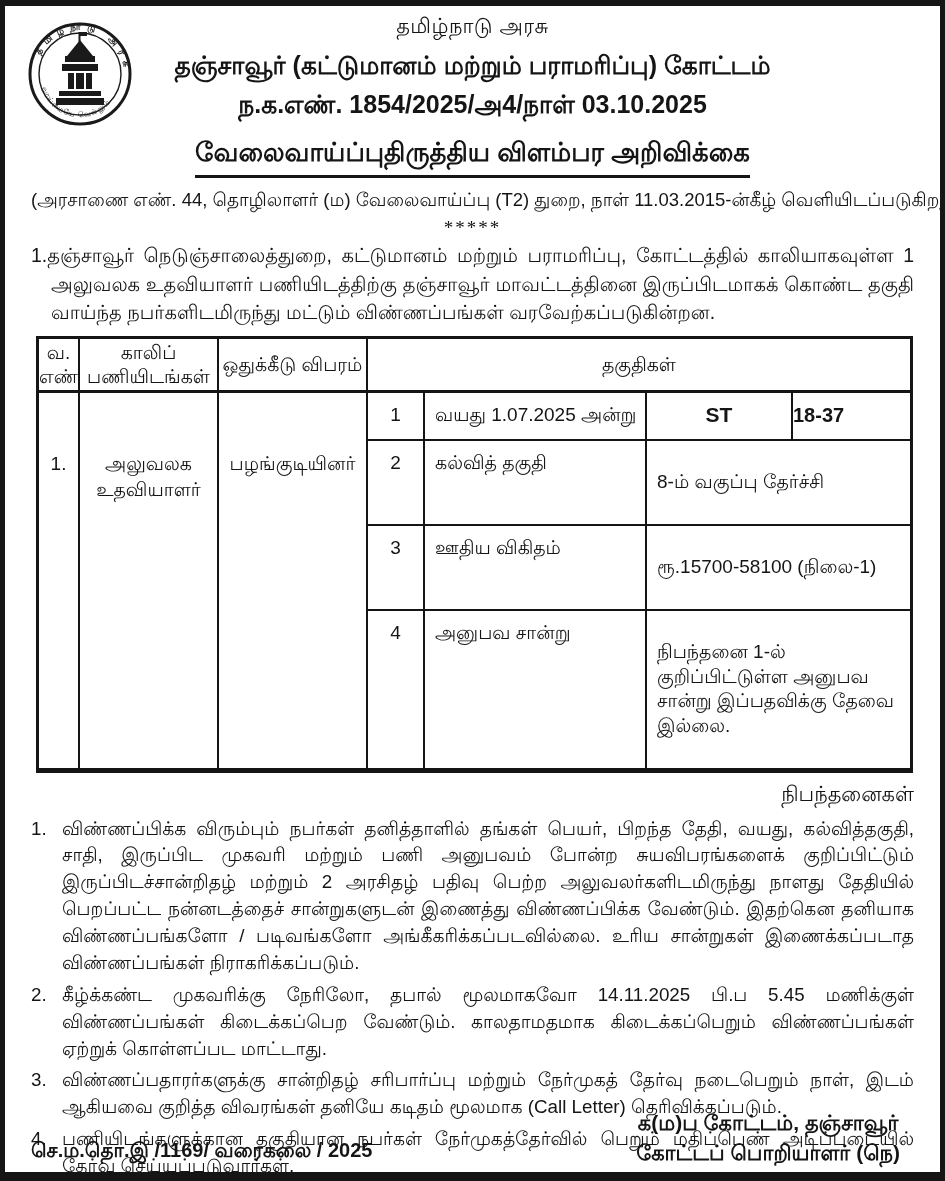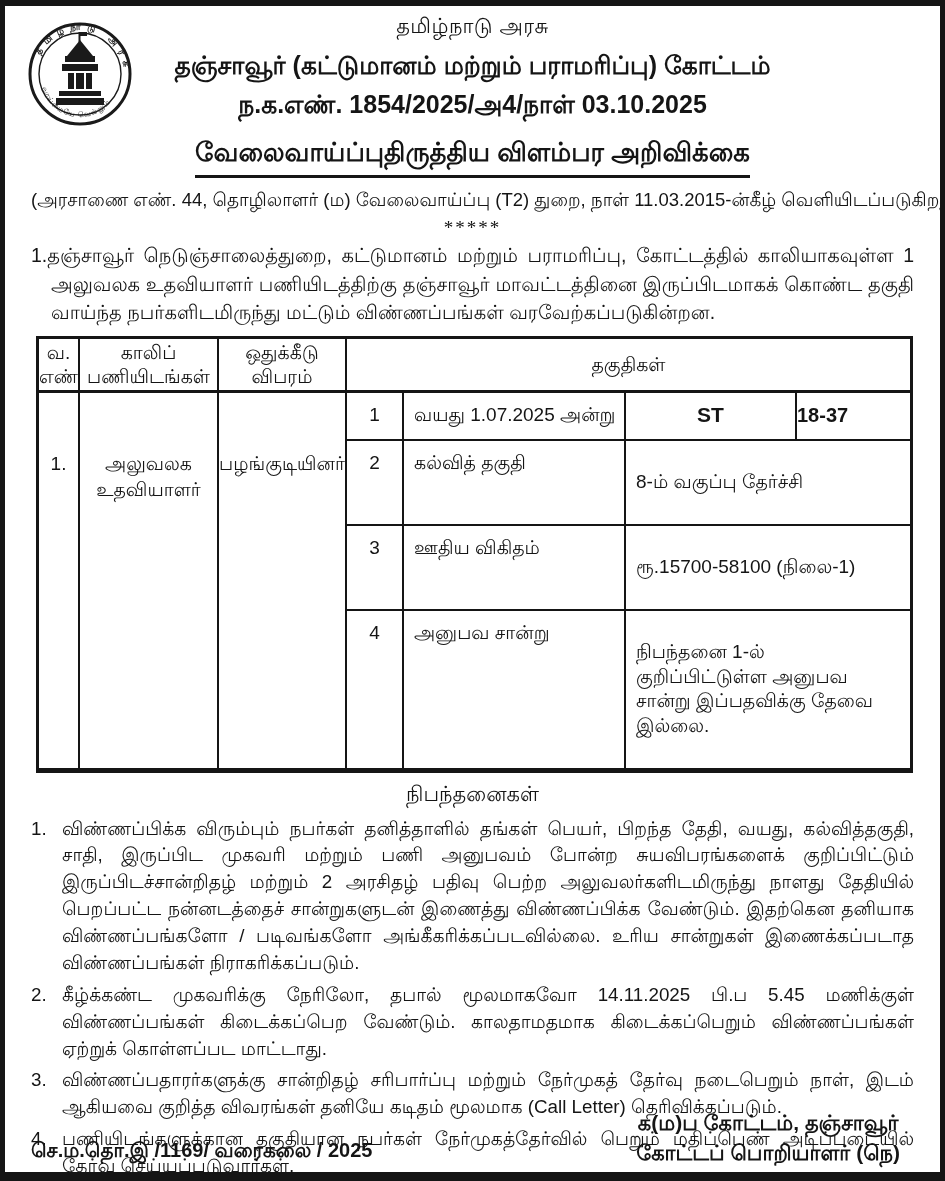--- a/index.html
+++ b/index.html
@@ -36,36 +36,36 @@
            padding-left:20px; text-indent:-20px; margin-top:2px; }
 
   
   .tbl { margin:9px 0 0 5px; width:877px; border:3px solid #151515; border-bottom-width:5px; font-size:19px; }
   .trow { display:flex; }
   .thead { border-bottom:3px solid #151515; }
   .thead > div { display:flex; align-items:center; justify-content:center;
                  text-align:center; min-height:50px; white-space:pre-line; line-height:1.25; padding:2px 0; }
   .c1 { width:41px;  border-right:2px solid #151515; flex:none; }
   .c2 { width:139px; border-right:2px solid #151515; flex:none; }
-  .c3 { width:128px; border-right:2px solid #151515; flex:none; }
+  .c3 { width:149px; border-right:2px solid #151515; flex:none; }
   .c4 { flex:1; }
   .tbody .c1, .tbody .c2, .tbody .c3 { text-align:center; padding-top:58px; line-height:1.35; }
   .tbody .c2 { padding-left:10px; padding-right:10px; }
   .tbody .c4 { display:flex; flex-direction:column; }
   .qrow { display:flex; border-bottom:2px solid #151515; }
   .qrow:last-child { border-bottom:none; flex:1; }
   .qno    { width:57px; flex:none; border-right:2px solid #151515; text-align:center; padding:11px 0; }
   .qlabel { width:222px; flex:none; border-right:2px solid #151515; padding:11px 8px 11px 10px; }
   .qval   { flex:1; padding:29px 10px; line-height:1.3; }
-  .qst    { width:171px; flex:none; border-right:2px solid #151515; text-align:center;
+  .qst    { width:146px; flex:none; border-right:2px solid #151515; text-align:center;
             padding:10px 0; font-weight:bold; font-size:21px; }
   .qrange { flex:1; text-align:left; padding:11px 0; font-weight:bold; font-size:20px; }
 
   
-  .cond-title { text-align:center; font-size:21px; margin:9px 0 7px 0; }
+  .cond-title { text-align:right; font-size:21px; margin:9px 0 7px 0; }
   .cond { display:flex; font-size:18.8px; line-height:1.43; margin-bottom:5px; }
   .cond .num { width:31px; flex:none; }
   .cond .txt { flex:1; text-align:justify; }
 
   
   .footer { position:absolute; left:26px; right:26px; bottom:5px;
             display:flex; justify-content:space-between; align-items:flex-end; }
   .foot-ref { font-weight:bold; font-size:20px; padding-bottom:3px;text-align:center; }
   .sign { text-align:center; font-weight:bold; font-size:21px; line-height:1.4; margin-right:14px; }
 </style>

